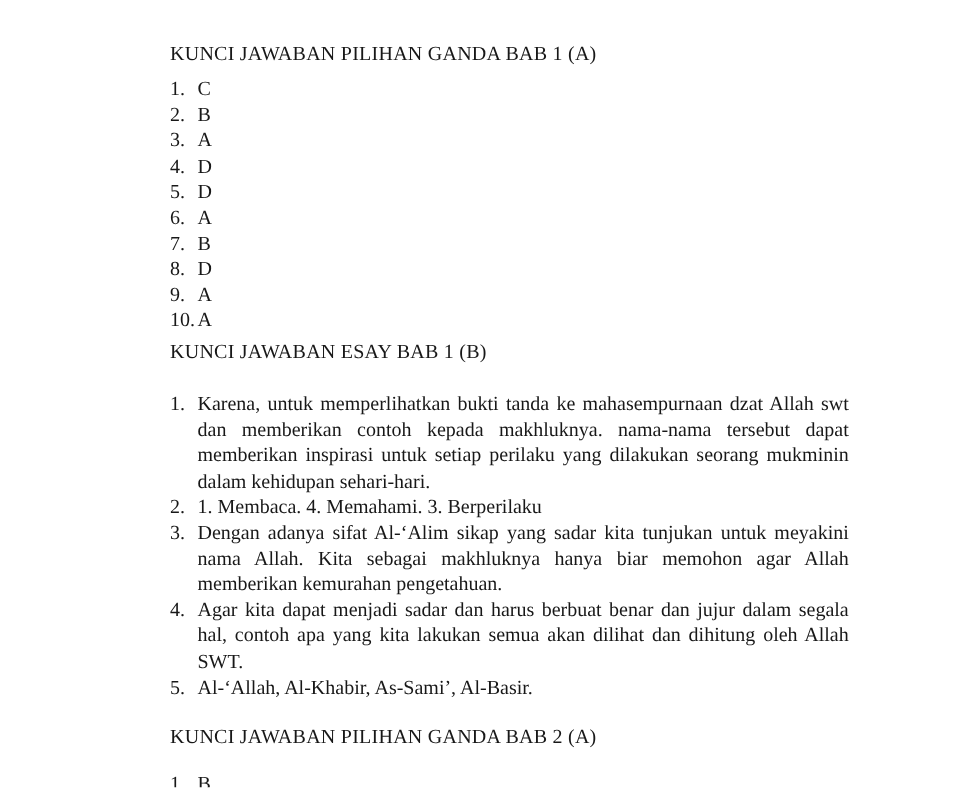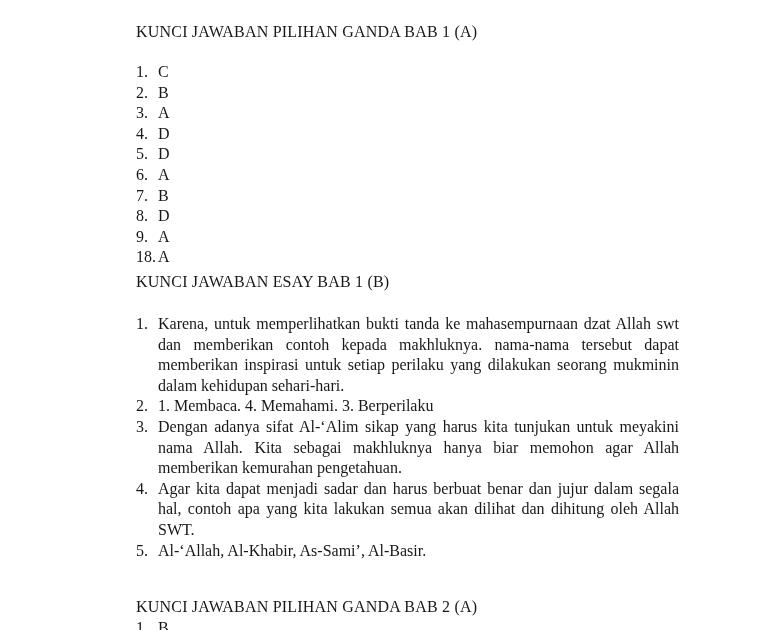--- a/index.html
+++ b/index.html
@@ -46,21 +46,21 @@
   .essay-text {
     width: 521px;
     text-align: justify;
   }
 </style>
 </head>
 <body>
 
 <div class="page">
 
-  <div class="heading" style="top:22px">KUNCI JAWABAN PILIHAN GANDA BAB 1 (A)</div>
+  <div class="heading" style="top:34px">KUNCI JAWABAN PILIHAN GANDA BAB 1 (A)</div>
 
   <ol class="answers" style="top:62px">
     <li>
       <span class="num">1.</span>
       <span class="ans">C</span>
     </li>
     <li>
       <span class="num">2.</span>
       <span class="ans">B</span>
     </li>
@@ -86,51 +86,51 @@
     </li>
     <li>
       <span class="num">8.</span>
       <span class="ans">D</span>
     </li>
     <li>
       <span class="num">9.</span>
       <span class="ans">A</span>
     </li>
     <li>
-      <span class="num">18.</span>
+      <span class="num">10.</span>
       <span class="ans">A</span>
     </li>
   </ol>
 
   <div class="heading" style="top:272px">KUNCI JAWABAN ESAY BAB 1 (B)</div>
 
   <ol class="answers" style="top:314px">
     <li>
       <span class="num">1.</span>
       <div class="essay-text">Karena, untuk memperlihatkan bukti tanda ke mahasempurnaan dzat Allah swt dan memberikan contoh kepada makhluknya. nama-nama tersebut dapat memberikan inspirasi untuk setiap perilaku yang dilakukan seorang mukminin  dalam kehidupan sehari-hari.</div>
     </li>
     <li>
       <span class="num">2.</span>
       <div class="essay-text">1. Membaca. 4. Memahami. 3. Berperilaku</div>
     </li>
     <li>
       <span class="num">3.</span>
-      <div class="essay-text">Dengan adanya sifat Al-‘Alim sikap yang harus kita tunjukan untuk meyakini nama Allah. Kita sebagai makhluknya hanya biar memohon agar Allah memberikan kemurahan pengetahuan.</div>
+      <div class="essay-text">Dengan adanya sifat Al-‘Alim sikap yang sadar kita tunjukan untuk meyakini nama Allah. Kita sebagai makhluknya hanya biar memohon agar Allah memberikan kemurahan pengetahuan.</div>
     </li>
     <li>
       <span class="num">4.</span>
       <div class="essay-text">Agar kita dapat menjadi sadar dan harus berbuat benar dan jujur dalam segala hal, contoh apa yang kita lakukan semua akan dilihat dan dihitung oleh Allah SWT.</div>
     </li>
     <li>
       <span class="num">5.</span>
       <div class="essay-text">Al-‘Allah, Al-Khabir, As-Sami’, Al-Basir.</div>
     </li>
   </ol>
 
-  <div class="heading" style="top:597px">KUNCI JAWABAN PILIHAN GANDA BAB 2 (A)</div>
+  <div class="heading" style="top:580px">KUNCI JAWABAN PILIHAN GANDA BAB 2 (A)</div>
 
   <ol class="answers" style="top:618px">
     <li>
       <span class="num">1.</span>
       <span class="ans">B</span>
     </li>
   </ol>
 
 </div>
 

